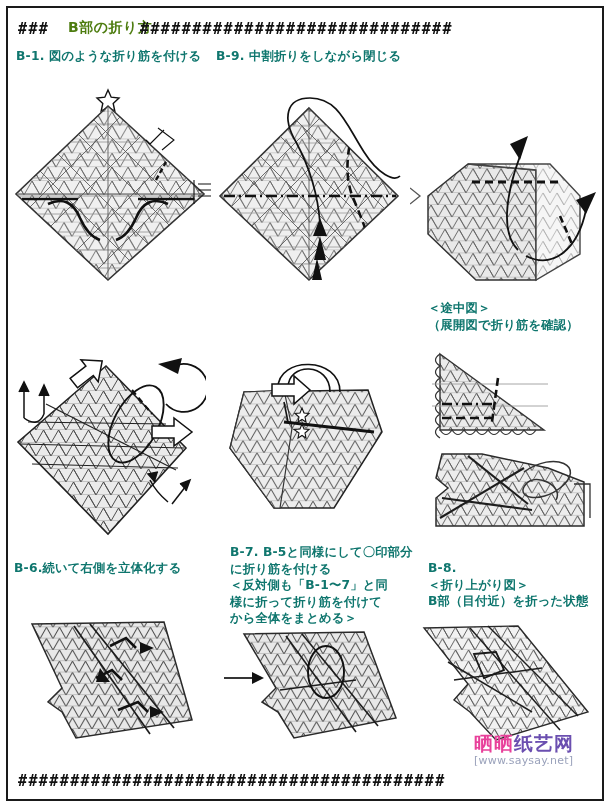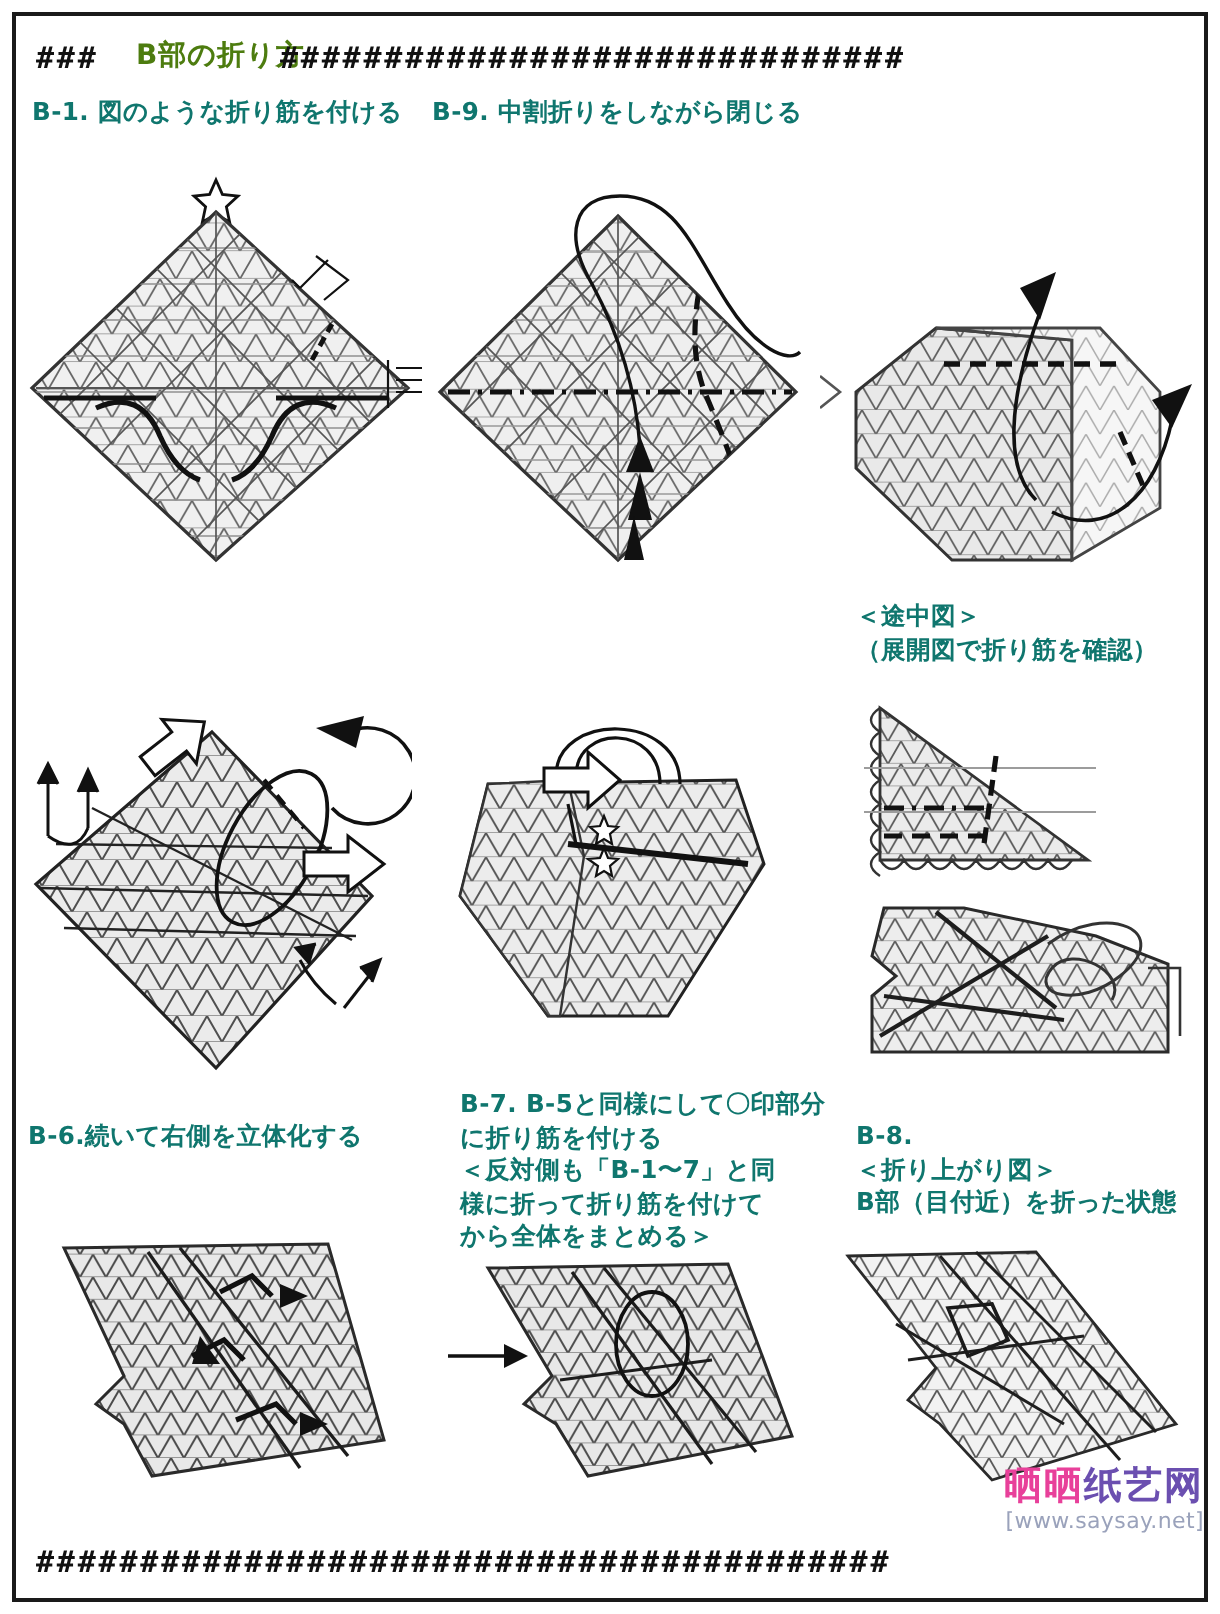--- a/index.html
+++ b/index.html
@@ -71,21 +71,21 @@
     position: absolute;
   }
   .figure svg { display: block; }
 
   
   #watermark {
     position: absolute;
     left: 474px;
     top: 733px;
     width: 128px;
-    text-align: right;
+    text-align: left;
     pointer-events: none;
   }
   #watermark .wm-logo {
     font-size: 19px;
     font-weight: bold;
     line-height: 20px;
     letter-spacing: 1px;
     white-space: nowrap;
   }
   #watermark .wm-c1 { color: #e8409a; }

